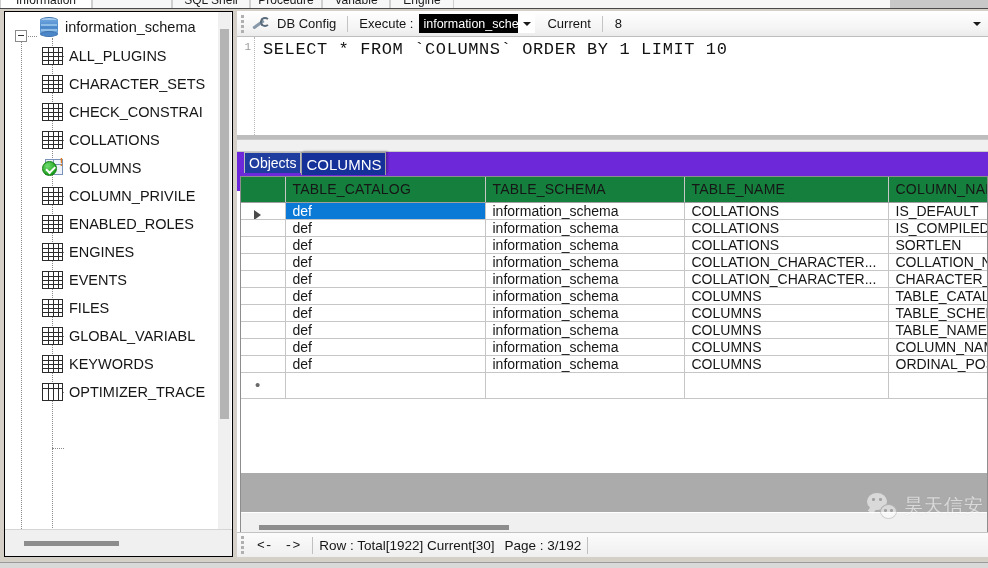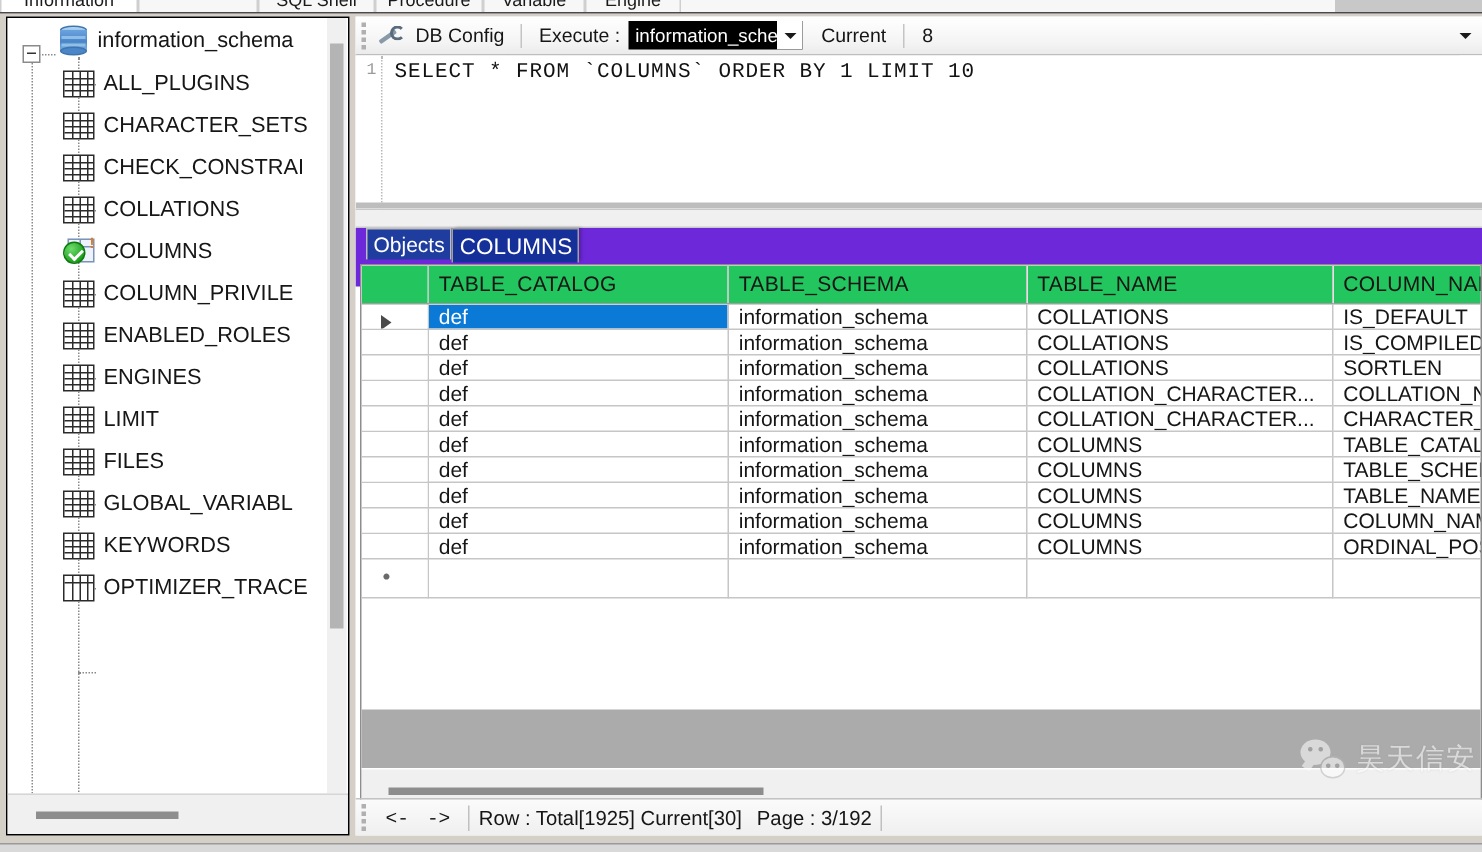--- a/index.html
+++ b/index.html
@@ -299,21 +299,21 @@
     border-right: 1px dotted #b9b9b9;
     color: #9a9a9a;
     font-family: "Liberation Mono", monospace;
     font-size: 11px;
     text-align: right;
     padding-right: 3px; padding-top: 4px;
   }
   #sqltext {
     position: absolute; left: 26px; top: 3px;
     font-family: "Liberation Mono", monospace;
-    font-size: 14px;
+    font-size: 17px;
     letter-spacing: 0.6px;
     color: #111111;
     white-space: pre;
   }
   #sql-vscroll {
     position: absolute; right: 0; top: 0;
     width: 15px; height: 102px;
     background: #ffffff;
   }
   #sql-vtrack {
@@ -392,21 +392,21 @@
     border-bottom: 1px solid #c6c6c6;
     text-align: left;
     padding: 0 0 0 7px;
     height: 16px;
     overflow: hidden;
     white-space: nowrap;
     font-weight: normal;
   }
   table.dg th {
     height: 25px;
-    background: #22c55e;
+    background: #15803d;
     border-bottom: 1px solid #9e9e9e;
     letter-spacing: 0.2px;
   }
   table.dg col.c0 { width: 44px; }
   table.dg col.c1 { width: 200px; }
   table.dg col.c2 { width: 199px; }
   table.dg col.c3 { width: 204px; }
   table.dg col.c4 { width: 343px; }
   td.rowhdr, th.rowhdr {
     background: #ffffff;
@@ -655,21 +655,21 @@
           </div>
           <div class="tnode child-node">
             <span class="tbl-icon">
               <i class="h1"></i>
               <i class="h2"></i>
               <i class="h3"></i>
               <i class="v1"></i>
               <i class="v2"></i>
               <i class="v3"></i>
             </span>
-            <span class="lbl">LIMIT</span>
+            <span class="lbl">EVENTS</span>
           </div>
           <div class="tnode child-node">
             <span class="tbl-icon">
               <i class="h1"></i>
               <i class="h2"></i>
               <i class="h3"></i>
               <i class="v1"></i>
               <i class="v2"></i>
               <i class="v3"></i>
             </span>
@@ -888,21 +888,21 @@
     <div id="statusbar">
       <span class="gripper">
         <span></span>
           <span></span>
           <span></span>
           <span></span>
       </span>
       <span class="nav">&lt;-</span>
       <span class="nav">-&gt;</span>
       <span class="ssep"></span>
-      <span>Row : Total[1925] Current[30]</span>
+      <span>Row : Total[1922] Current[30]</span>
       <span style="width:10px;"></span>
       <span>Page : 3/192</span>
       <span class="ssep"></span>
     </div>
 
   </div>
 
   <div id="bottomframe"></div>
 </div>
 

